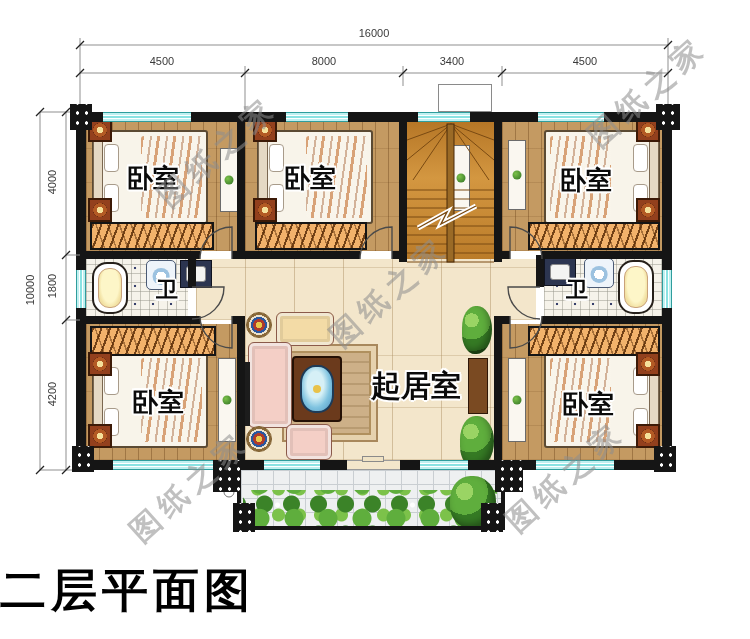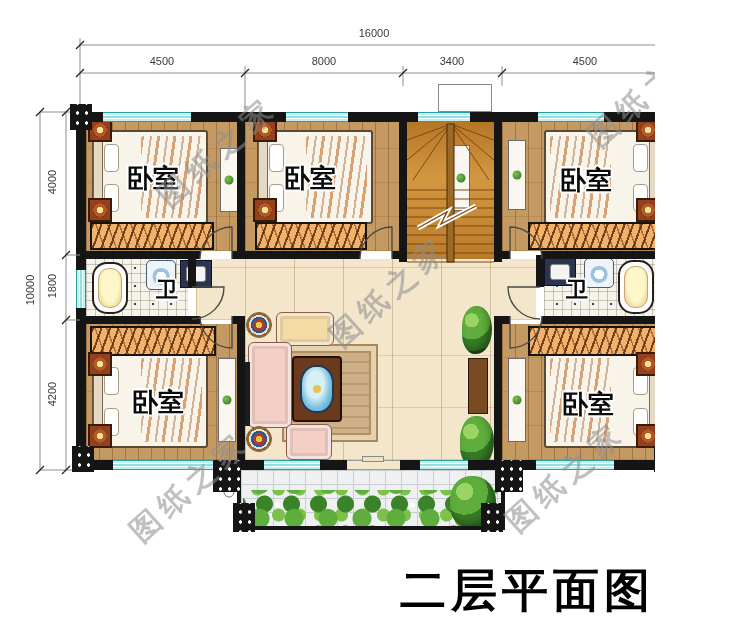--- a/index.html
+++ b/index.html
@@ -1,16 +1,16 @@
 <!DOCTYPE html>
 <html style="--wall: #151515; --window: #8ae2e2; --bedroom-floor: #c49a62; --hall-floor: #f3e6cb; --stair-wood: #ca8a30; --bath-tile: #f6f3ea; --balcony-tile: #eef0f1; --wardrobe: #f2b26b; --watermark: #8e8e8e; --label: #0a0a0a; --title: #000000;"><head>
 <meta charset="utf-8">
 <style>
   html,body{margin:0;padding:0;background:#fff}
-  #canvas{position:relative;width:655px;height:639px;background:#fff;overflow:hidden;
+  #canvas{position:relative;width:750px;height:639px;background:#fff;overflow:hidden;
     font-family:"Liberation Sans",sans-serif}
   
   .floor{position:absolute;z-index:1}
   .floor-wood{background-color:var(--bedroom-floor,#c49a62);
     background-image:repeating-linear-gradient(90deg,rgba(100,60,20,.38) 0 1px,transparent 1px 13px),
     repeating-linear-gradient(0deg,rgba(100,60,20,.16) 0 1px,transparent 1px 34px)}
   .floor-hall{background-color:var(--hall-floor,#f3e6cb);
     background-image:repeating-linear-gradient(90deg,rgba(170,140,95,.45) 0 1px,transparent 1px 49px),
     repeating-linear-gradient(0deg,rgba(170,140,95,.3) 0 1px,transparent 1px 52px)}
   .floor-stair{background-color:var(--stair-wood,#ca8a30);
@@ -85,21 +85,21 @@
     background-position:0 8px,8px 2px,4px 12px,12px 0}
   
   .room-label{position:absolute;z-index:70;font-weight:900;color:var(--label,#0a0a0a);white-space:nowrap;
     transform:translate(-50%,-50%);font-family:"DejaVu Sans","Liberation Sans",sans-serif;
     text-shadow:2px 0 0 #fff,-2px 0 0 #fff,0 2px 0 #fff,0 -2px 0 #fff,1.5px 1.5px 0 #fff,-1.5px -1.5px 0 #fff,1.5px -1.5px 0 #fff,-1.5px 1.5px 0 #fff}
   .dim{position:absolute;z-index:60;font-size:11px;color:#3a3a3a;text-align:center;font-family:"Liberation Sans",sans-serif}
   .dim-v{transform:rotate(-90deg)}
   .watermark{position:absolute;z-index:80;color:var(--watermark,#8e8e8e);opacity:.55;font-weight:700;font-size:30px;
     letter-spacing:7px;white-space:nowrap;transform:translate(-50%,-50%) rotate(-42deg);
     font-family:"DejaVu Sans",sans-serif;pointer-events:none}
-  .title{position:absolute;left:0;right:0;top:560px;text-align:right;font-size:46px;font-weight:900;
+  .title{position:absolute;left:0;right:0;top:560px;text-align:left;font-size:46px;font-weight:900;
     color:var(--title,#000);letter-spacing:5px;z-index:5;font-family:"DejaVu Sans","Liberation Sans",sans-serif}
   svg.overlay{position:absolute;left:0;top:0;z-index:45;pointer-events:none}
 </style>
 </head>
 <body>
 
 <div id="canvas">
 
   <div class="floor floor-wood" style="left:86px;top:122px;width:151px;height:129px"></div>
   <div class="floor floor-wood" style="left:245px;top:122px;width:154px;height:129px"></div>
@@ -277,20 +277,21 @@
   <div class="dim dim-v" style="left:-10px;top:284px;width:80px">10000</div>
   <div class="dim dim-v" style="left:12px;top:176px;width:80px">4000</div>
   <div class="dim dim-v" style="left:12px;top:280px;width:80px">1800</div>
   <div class="dim dim-v" style="left:12px;top:388px;width:80px">4200</div>
 
   <div class="room-label" style="left:153px;top:178px;font-size:26px">卧室</div>
   <div class="room-label" style="left:310px;top:178px;font-size:26px">卧室</div>
   <div class="room-label" style="left:586px;top:180px;font-size:26px">卧室</div>
   <div class="room-label" style="left:167px;top:290px;font-size:22px">卫</div>
   <div class="room-label" style="left:577px;top:290px;font-size:22px">卫</div>
+  <div class="room-label" style="left:416px;top:386px;font-size:30px">起居室</div>
   <div class="room-label" style="left:158px;top:402px;font-size:26px">卧室</div>
   <div class="room-label" style="left:588px;top:404px;font-size:26px">卧室</div>
 
   <div class="watermark" style="left:218px;top:152px">图纸之家</div>
   <div class="watermark" style="left:648px;top:92px">图纸之家</div>
   <div class="watermark" style="left:390px;top:292px">图纸之家</div>
   <div class="watermark" style="left:190px;top:487px">图纸之家</div>
   <div class="watermark" style="left:566px;top:477px">图纸之家</div>
 
   <div class="title">二层平面图</div>

